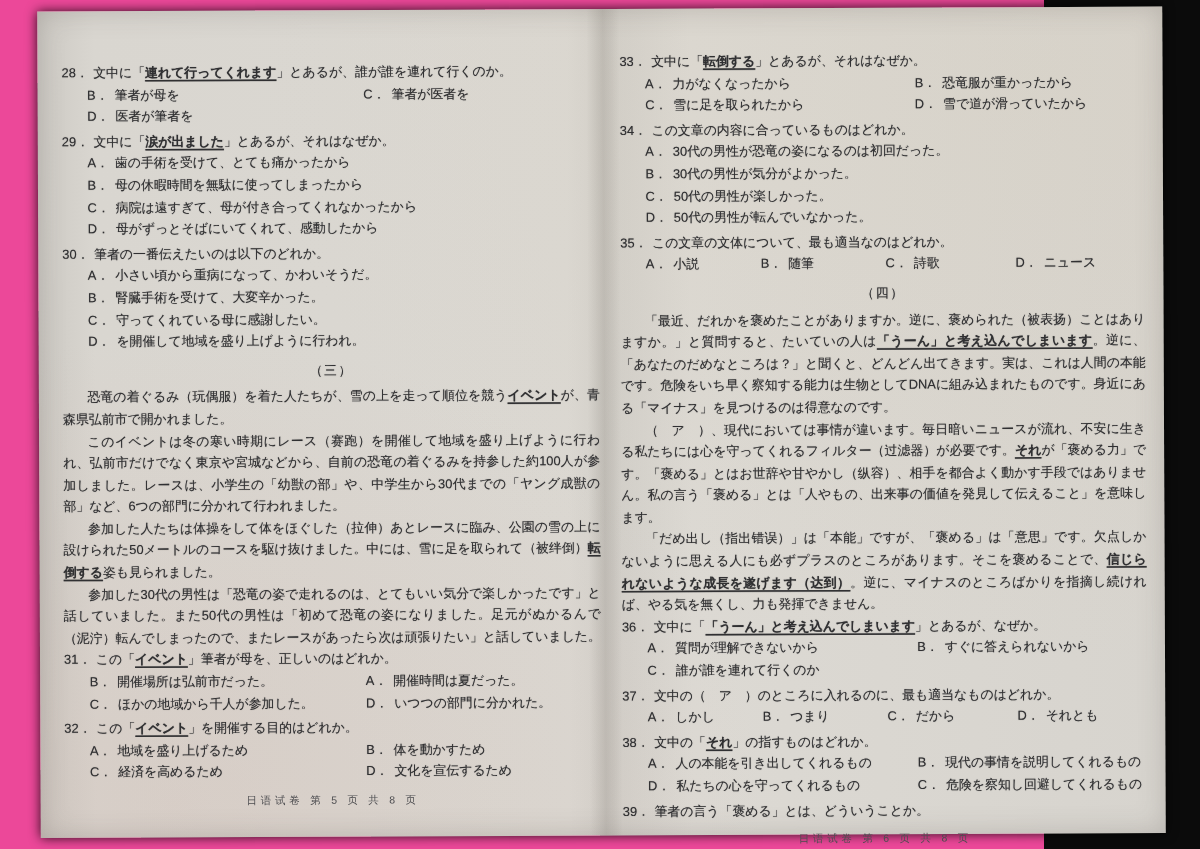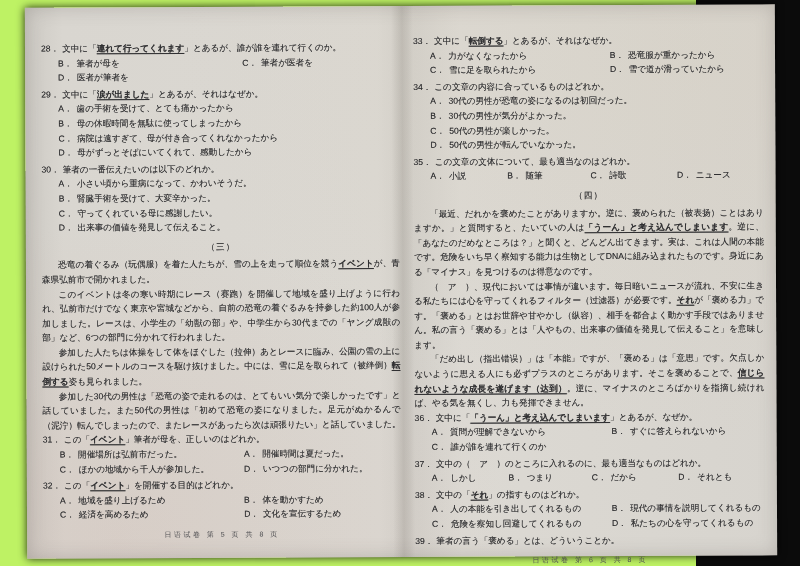--- a/index.html
+++ b/index.html
@@ -1,21 +1,21 @@
 <!DOCTYPE html>
 <html><head>
 <meta charset="utf-8">
 <style>
   html,body{margin:0;padding:0;}
   body{
     width:800px;height:566px;overflow:hidden;
     background:#0b0b0b;
     font-family:"Liberation Sans","DejaVu Sans",sans-serif;
   }
-  .scan{position:relative;width:696px;height:566px;background:#bef264;}
+  .scan{position:relative;width:696px;height:566px;background:#ec4899;}
   .paper{
     position:absolute;left:26px;top:6px;width:750px;height:551px;
     background:
       radial-gradient(ellipse at 12% 96%, rgba(206,174,164,0.22), transparent 42%),
       radial-gradient(ellipse at 90% 8%, rgba(214,205,188,0.30), transparent 55%),
       linear-gradient(90deg,#ccc9c3 0%,#d9d6d0 5%,#dbd8d2 47%,#d1cec8 51%,#dcd9d3 58%,#d7d4ce 100%);
     box-shadow:0 0 8px rgba(0,0,0,0.85), inset 0 0 18px rgba(90,85,78,0.25);
     transform:rotate(-0.25deg);
   }
   .fold{
@@ -69,21 +69,21 @@
             <div class="opt"><span class="okey">C．</span><span>病院は遠すぎて、母が付き合ってくれなかったから</span></div>
             <div class="opt"><span class="okey">D．</span><span>母がずっとそばにいてくれて、感動したから</span></div>
           </div>
         </div>
         <div class="q">
           <div class="stem"><span class="qnum">30．</span><span>筆者の一番伝えたいのは以下のどれか。</span></div>
           <div class="opts one">
             <div class="opt"><span class="okey">A．</span><span>小さい頃から重病になって、かわいそうだ。</span></div>
             <div class="opt"><span class="okey">B．</span><span>腎臓手術を受けて、大変辛かった。</span></div>
             <div class="opt"><span class="okey">C．</span><span>守ってくれている母に感謝したい。</span></div>
-            <div class="opt"><span class="okey">D．</span><span>出来事の価値を発見して伝えること。</span></div>
+            <div class="opt"><span class="okey">D．</span><span>を開催して地域を盛り上げように行われ。</span></div>
           </div>
         </div>
         <div class="sec-title">（三）</div>
         <div class="para"><span>恐竜の着ぐるみ（玩偶服）を着た人たちが、雪の上を走って順位を競う</span><span class="u">イベント</span><span>が、青森県弘前市で開かれました。</span></div>
         <div class="para"><span>このイベントは冬の寒い時期にレース（赛跑）を開催して地域を盛り上げように行われ、弘前市だけでなく東京や宮城などから、自前の恐竜の着ぐるみを持参した約100人が参加しました。レースは、小学生の「幼獣の部」や、中学生から30代までの「ヤング成獣の部」など、6つの部門に分かれて行われました。</span></div>
         <div class="para"><span>参加した人たちは体操をして体をほぐした（拉伸）あとレースに臨み、公園の雪の上に設けられた50メートルのコースを駆け抜けました。中には、雪に足を取られて（被绊倒）</span><span class="u">転倒する</span><span>姿も見られました。</span></div>
         <div class="para"><span>参加した30代の男性は「恐竜の姿で走れるのは、とてもいい気分で楽しかったです」と話していました。また50代の男性は「初めて恐竜の姿になりました。足元がぬかるんで（泥泞）転んでしまったので、またレースがあったら次は頑張りたい」と話していました。</span></div>
         <div class="q">
           <div class="stem"><span class="qnum">31．</span><span>この「</span><span class="u">イベント</span><span>」筆者が母を、正しいのはどれか。</span></div>
           <div class="opts two">
@@ -151,22 +151,22 @@
             <div class="opt"><span class="okey">B．</span><span>つまり</span></div>
             <div class="opt"><span class="okey">C．</span><span>だから</span></div>
             <div class="opt"><span class="okey">D．</span><span>それとも</span></div>
           </div>
         </div>
         <div class="q">
           <div class="stem"><span class="qnum">38．</span><span>文中の「</span><span class="u">それ</span><span>」の指すものはどれか。</span></div>
           <div class="opts two">
             <div class="opt"><span class="okey">A．</span><span>人の本能を引き出してくれるもの</span></div>
             <div class="opt"><span class="okey">B．</span><span>現代の事情を説明してくれるもの</span></div>
+            <div class="opt"><span class="okey">D．</span><span>私たちの心を守ってくれるもの</span></div>
             <div class="opt"><span class="okey">C．</span><span>危険を察知し回避してくれるもの</span></div>
-            <div class="opt"><span class="okey">D．</span><span>私たちの心を守ってくれるもの</span></div>
           </div>
         </div>
         <div class="q">
           <div class="stem"><span class="qnum">39．</span><span>筆者の言う「褒める」とは、どういうことか。</span></div>
         </div>
         <div class="footer">日语试卷 第 6 页 共 8 页</div>
       </div>
   </div>
 </div>
 

